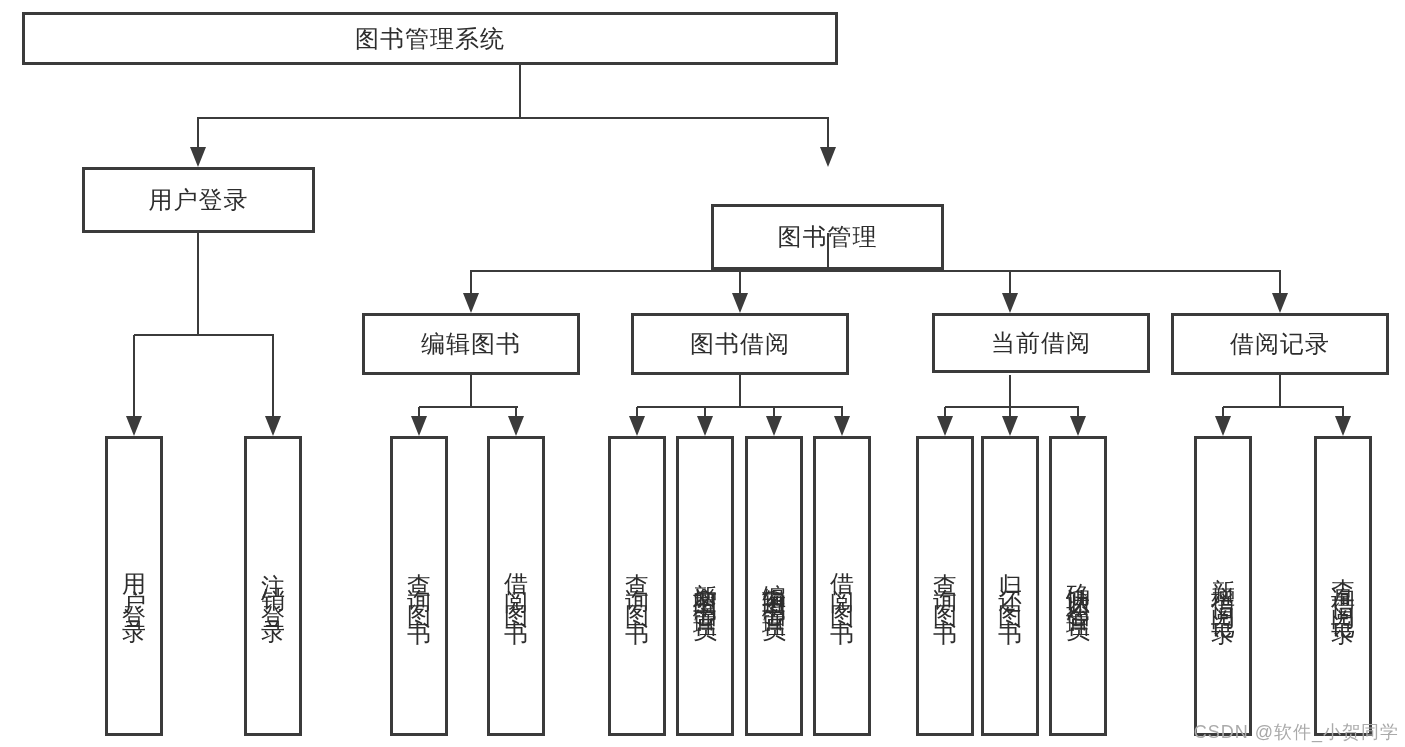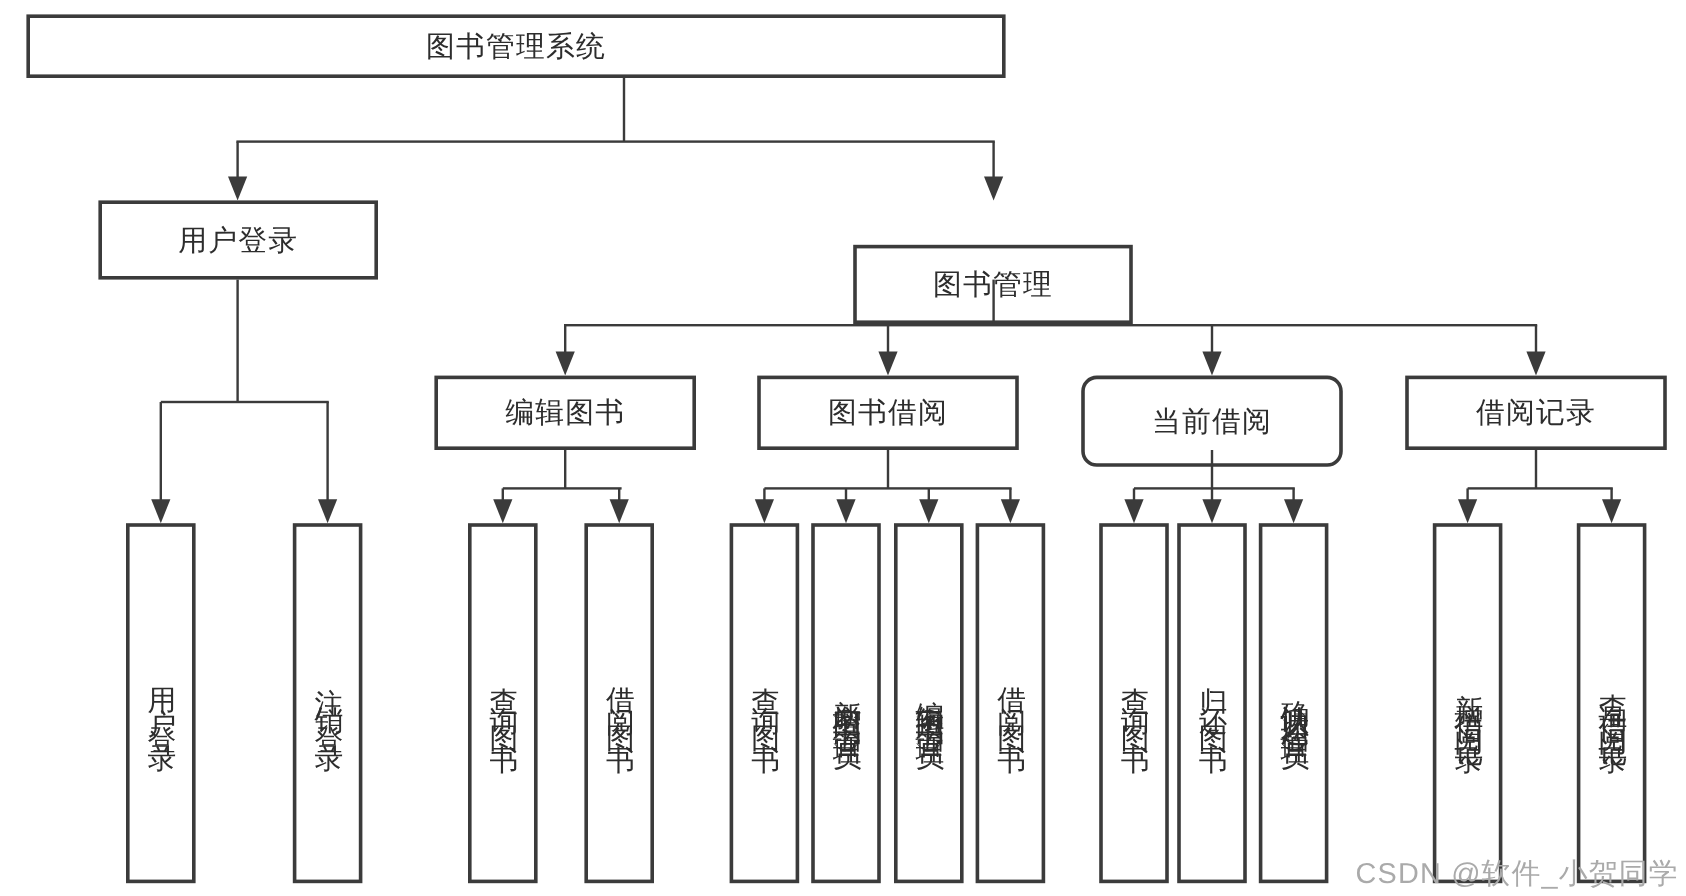--- a/index.html
+++ b/index.html
@@ -34,21 +34,21 @@
   .vl{position:absolute;width:2px;background:#3b3b3b;}
   .hl{position:absolute;height:2px;background:#3b3b3b;}
   .arw{
     position:absolute;width:0;height:0;
     border-left:8px solid transparent;
     border-right:8px solid transparent;
     border-top:20px solid #3b3b3b;
   }
   .watermark{
     position:absolute;right:6px;bottom:3px;
-    color:#aaaaaa;font-size:24px;letter-spacing:1px;
+    color:#aaaaaa;font-size:18px;letter-spacing:1px;
   }
 </style>
 </head>
 <body>
 
 <div id="canvas">
 
   <div class="box" style="left:22px;top:12px;width:816px;height:53px;">
     <span>图书管理系统</span>
   </div>
@@ -84,21 +84,21 @@
   <div class="arw" style="left:1002px;top:293px;"></div>
   <div class="vl" style="left:1279px;top:271px;height:24px;"></div>
   <div class="arw" style="left:1272px;top:293px;"></div>
 
   <div class="box" style="left:362px;top:313px;width:218px;height:62px;">
     <span>编辑图书</span>
   </div>
   <div class="box" style="left:631px;top:313px;width:218px;height:62px;">
     <span>图书借阅</span>
   </div>
-  <div class="box" style="left:901px;top:313px;width:218px;height:76px;border-radius:13px;">
+  <div class="box" style="left:932px;top:313px;width:218px;height:60px;">
     <span>当前借阅</span>
   </div>
   <div class="box" style="left:1171px;top:313px;width:218px;height:62px;">
     <span>借阅记录</span>
   </div>
 
   <div class="vl" style="left:470px;top:375px;height:32px;"></div>
   <div class="hl" style="left:419px;top:406px;width:99px;"></div>
   <div class="vl" style="left:418px;top:407px;height:12px;"></div>
   <div class="arw" style="left:411px;top:416px;"></div>

